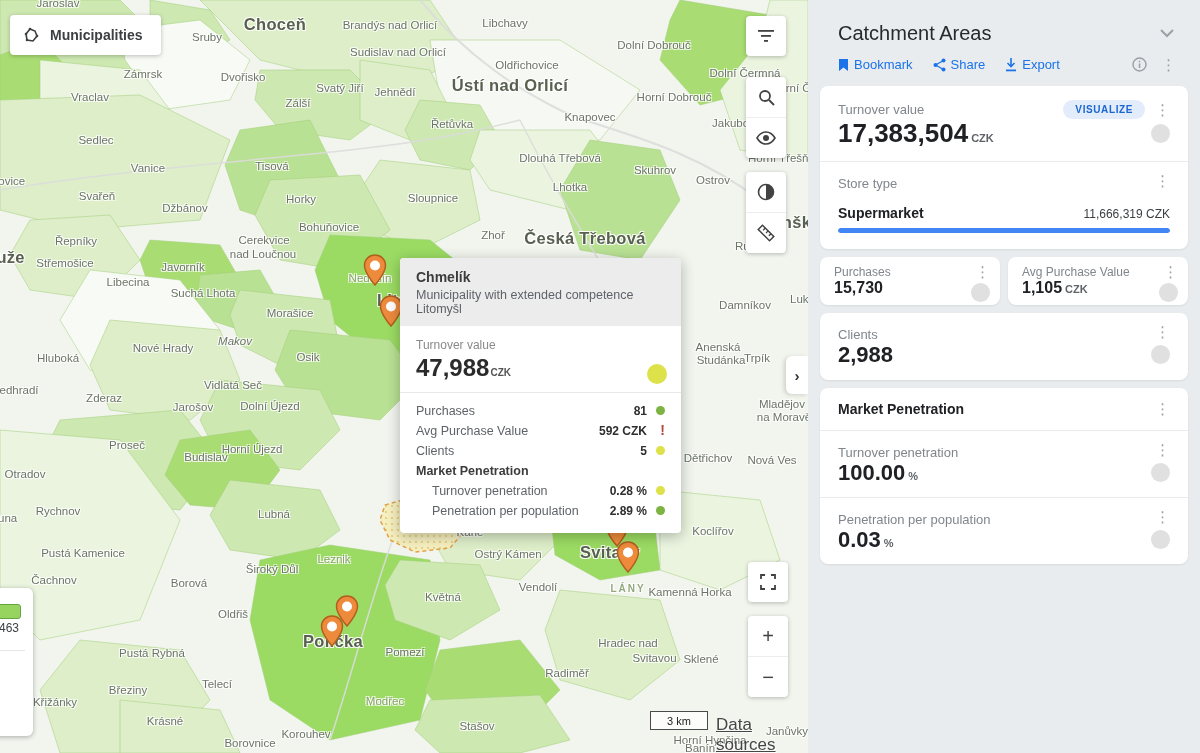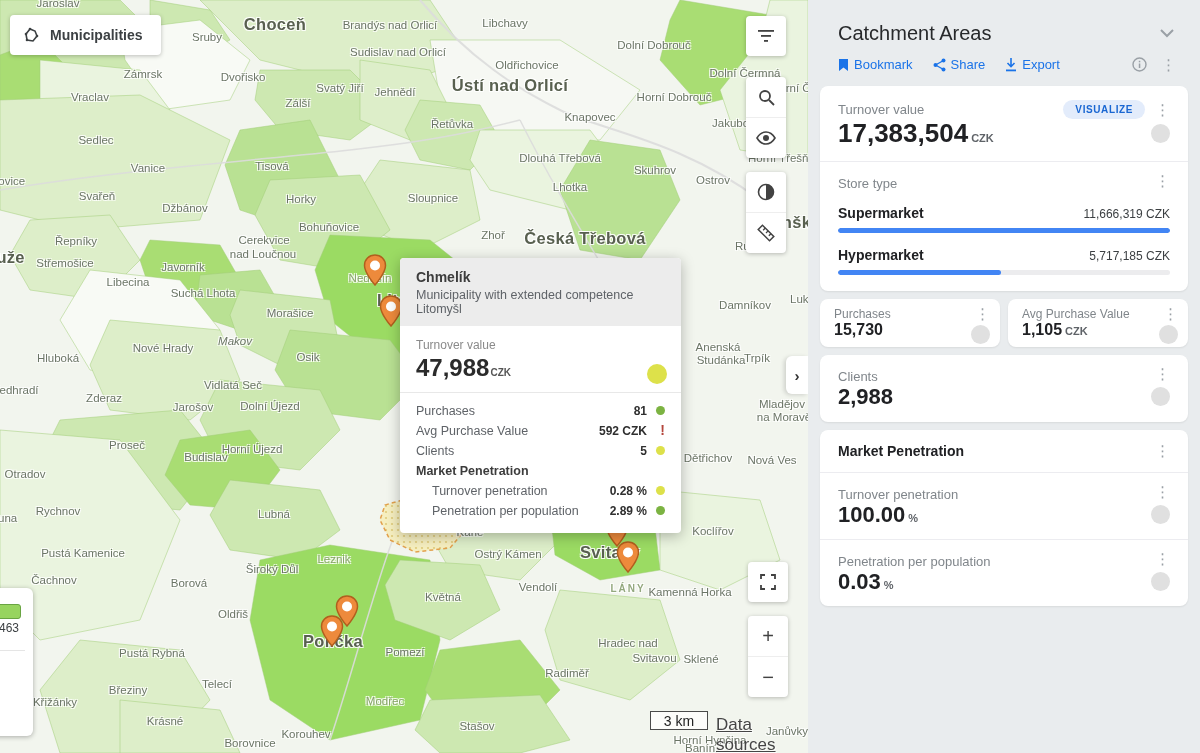--- a/index.html
+++ b/index.html
@@ -44,21 +44,21 @@
   .ctl{position:absolute;background:#fff;border-radius:4px;box-shadow:0 1px 4px rgba(0,0,0,.25);z-index:5;}
   .ctl-btn{width:40px;height:40px;display:flex;align-items:center;justify-content:center;cursor:pointer;color:#424242;}
   .ctl-btn + .ctl-btn{border-top:1px solid #eee;}
   #municipalities-btn{position:absolute;left:10px;top:15px;height:40px;background:#fff;border-radius:4px;z-index:5;
       box-shadow:0 1px 4px rgba(0,0,0,.25);display:flex;align-items:center;padding:0 18px 0 12px;gap:10px;cursor:pointer;}
   #municipalities-btn span{font-size:14px;font-weight:700;color:#3c4043;}
   #collapse-tab{position:absolute;left:786px;top:356px;width:22px;height:38px;background:#fff;border-radius:6px 0 0 6px;
       box-shadow:-2px 1px 4px rgba(0,0,0,.15);z-index:5;display:flex;align-items:center;justify-content:center;
       font-size:15px;font-weight:700;color:#333;cursor:pointer;}
   #scalebar{position:absolute;left:650px;top:711px;width:56px;height:17px;z-index:5;background:rgba(255,255,255,.72);
-      border:1.5px solid #4a4a4a;font-size:14px;color:#222;display:flex;align-items:center;justify-content:center;}
+      border:1.5px solid #4a4a4a;font-size:11px;color:#222;display:flex;align-items:center;justify-content:center;}
   #data-sources{position:absolute;left:716px;top:715px;z-index:5;font-size:17px;color:#454545;text-decoration:underline;cursor:pointer;
       text-shadow:1px 1px 0 rgba(255,255,255,.8);}
   #legend{position:absolute;left:-56px;top:588px;width:89px;height:148px;background:#fff;border-radius:6px;z-index:5;
       box-shadow:0 1px 5px rgba(0,0,0,.3);}
   #legend .sw{position:absolute;left:45px;top:16px;width:30px;height:13px;background:#97d45f;border:1px solid #69a443;border-radius:3px;}
   #legend .lv{position:absolute;left:20px;top:33px;width:55px;text-align:right;font-size:12px;color:#3c4043;}
   #legend .dv{position:absolute;left:8px;top:62px;right:8px;border-top:1px solid #e5e5e5;}
 
   
   #sidebar{position:absolute;left:808px;top:0;width:392px;height:753px;background:#e9ecee;}
@@ -485,29 +485,20 @@
           <div id="store-rows">
               <div class="store-row">
                 <div class="store-top">
                   <span class="store-name">Supermarket</span>
                   <span class="store-val">11,666,319 CZK</span>
                 </div>
                 <div class="bar-track">
                   <div class="bar-fill" style="width:100%"></div>
                 </div>
               </div>
-              <div class="store-row">
-                <div class="store-top">
-                  <span class="store-name">Hypermarket</span>
-                  <span class="store-val">5,717,185 CZK</span>
-                </div>
-                <div class="bar-track">
-                  <div class="bar-fill" style="width:49%"></div>
-                </div>
-              </div>
             </div>
         </div>
       </div>
 
       <div class="half-cards">
         <div class="card half">
           <div class="metric-label">Purchases</div>
           <div class="metric-value">15,730</div>
           <span class="kebab">⋮</span>
           <span class="toggle-dot"></span>

